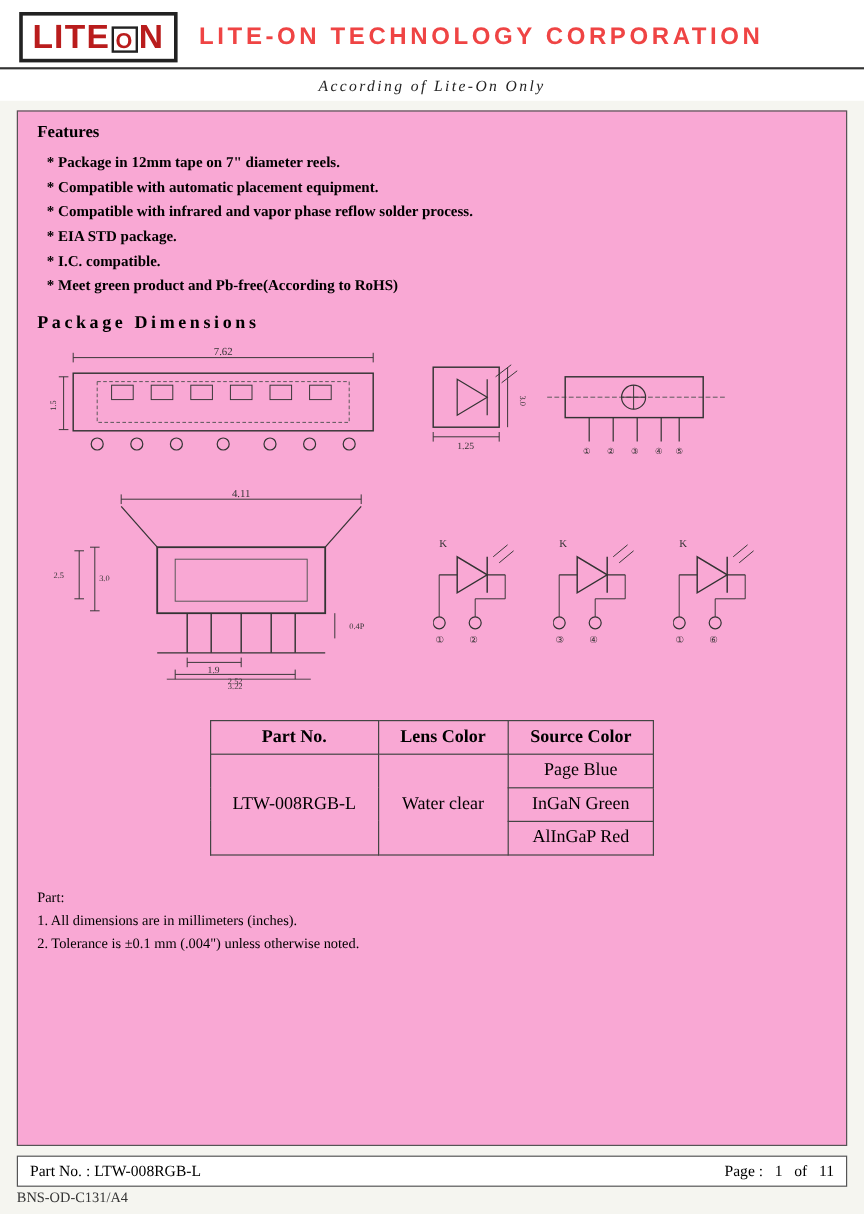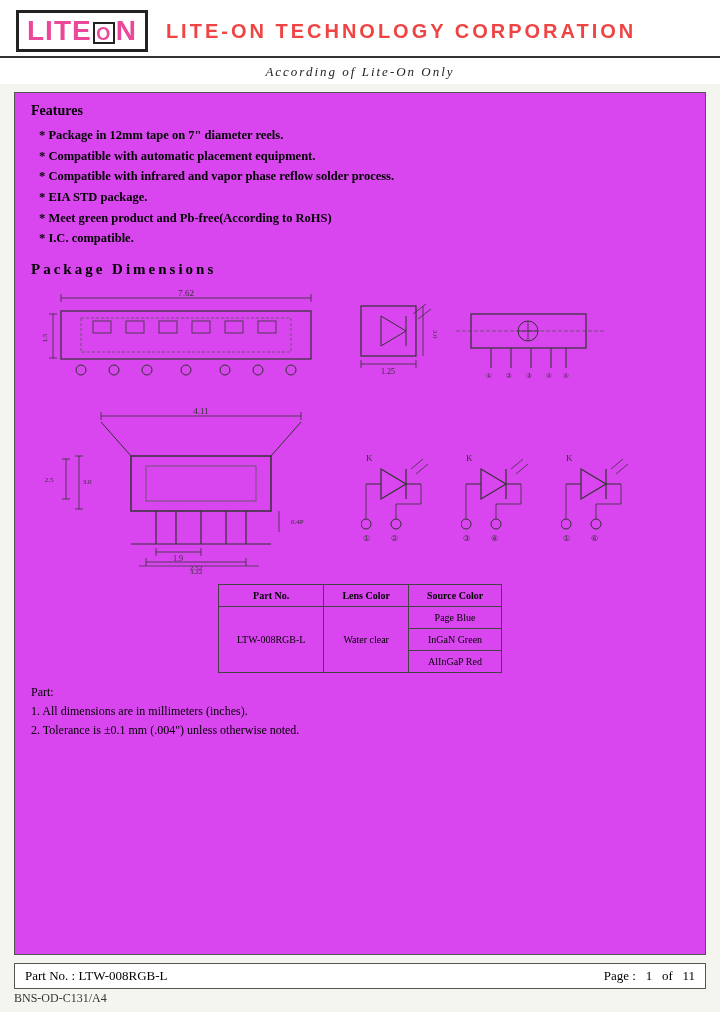--- a/index.html
+++ b/index.html
@@ -31,21 +31,21 @@
       align-items: center;
       gap: 18px;
     }
     .logo-box {
       border: 3px solid #222;
       padding: 4px 8px;
       font-size: 28px;
       font-weight: bold;
       font-family: Arial, sans-serif;
       letter-spacing: 1px;
-      color: #ec4899;
+      color: #b91c1c;
       line-height: 1;
     }
     .logo-text-right {
       font-size: 20px;
       font-weight: bold;
       font-family: Arial, sans-serif;
       letter-spacing: 3px;
       color: #ef4444;
     }
     .subtitle {
@@ -54,21 +54,21 @@
       letter-spacing: 2px;
       padding: 6px 0 4px 0;
       background: #fff;
       color: #222;
       font-style: italic;
     }
     
     .main-border {
       margin: 8px 14px 4px 14px;
       border: 1.5px solid #555;
-      background: #d946ef;
+      background: #f9a8d4;
       flex: 1;
       padding: 10px 16px 10px 16px;
     }
     .section-title {
       font-weight: bold;
       font-size: 14px;
       margin-bottom: 6px;
     }
     .features-list {
       font-size: 12.5px;
@@ -90,22 +90,22 @@
       margin-bottom: 8px;
       gap: 10px;
     }
     
     .diagram-svg {
       overflow: visible;
     }
     
     .parts-table {
       border-collapse: collapse;
-      margin: 10px auto;
-      font-size: 10px;
+      margin: 26px auto;
+      font-size: 15px;
     }
     .parts-table td, .parts-table th {
       border: 1.5px solid #444;
       padding: 5px 18px;
       text-align: center;
     }
     .notes-section {
       margin-top: 8px;
       font-size: 12px;
       line-height: 1.6;
@@ -142,22 +142,22 @@
   <div class="subtitle">According of Lite-On Only</div>
 
   <div class="main-border">
 
     <div class="section-title">Features</div>
     <div class="features-list">
       <div>* Package in 12mm tape on 7" diameter reels.</div>
       <div>* Compatible with automatic placement equipment.</div>
       <div>* Compatible with infrared and vapor phase reflow solder process.</div>
       <div>* EIA STD package.</div>
+      <div>* I.C. compatible.</div>
       <div>* Meet green product and Pb-free(According to RoHS)</div>
-      <div>* I.C. compatible.</div>
     </div>
 
     <div class="package-title">Package    Dimensions</div>
 
     <div class="diagram-row">
 
       <svg width="310" height="110" class="diagram-svg">
 
         <line x1="30" y1="12" x2="280" y2="12" stroke="#333" stroke-width="0.8"></line>
         <line x1="30" y1="8" x2="30" y2="16" stroke="#333" stroke-width="0.8"></line>
@@ -227,21 +227,21 @@
         <line x1="77" y1="35" x2="77" y2="55" stroke="#333" stroke-width="0.8"></line>
 
         <text x="38" y="92" font-size="7" text-anchor="middle" fill="#333">①</text>
         <text x="58" y="92" font-size="7" text-anchor="middle" fill="#333">②</text>
         <text x="78" y="92" font-size="7" text-anchor="middle" fill="#333">③</text>
         <text x="98" y="92" font-size="7" text-anchor="middle" fill="#333">④</text>
         <text x="115" y="92" font-size="7" text-anchor="middle" fill="#333">⑤</text>
       </svg>
     </div>
 
-    <div class="diagram-row" style="align-items:center; margin-top:4px;">
+    <div class="diagram-row" style="align-items:flex-start; margin-top:4px;">
 
       <svg width="320" height="170" class="diagram-svg">
 
         <line x1="70" y1="12" x2="270" y2="12" stroke="#333" stroke-width="0.8"></line>
         <line x1="70" y1="8" x2="70" y2="16" stroke="#333" stroke-width="0.8"></line>
         <line x1="270" y1="8" x2="270" y2="16" stroke="#333" stroke-width="0.8"></line>
         <text x="170" y="10" font-size="9" text-anchor="middle" fill="#333">4.11</text>
 
         <line x1="70" y1="18" x2="100" y2="52" stroke="#333" stroke-width="1"></line>
         <line x1="270" y1="18" x2="240" y2="52" stroke="#333" stroke-width="1"></line>

